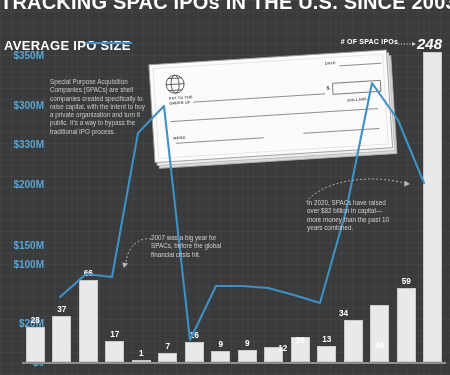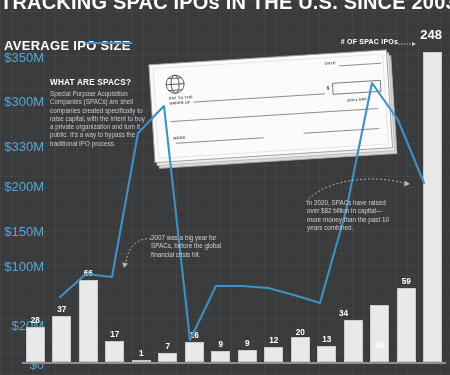--- a/index.html
+++ b/index.html
@@ -47,29 +47,29 @@
   }
   .legend-right {
     position:absolute; top:38px; right:52px;
     font-size:7px; font-weight:bold; letter-spacing:0.2px; color:#ffffff;
     white-space:nowrap;
   }
   .legend-dots {
     position:absolute; top:41px; right:33px; width:19px; height:6px;
   }
   .legend-248 {
-    position:absolute; top:27px; right:8px;
-    font-size:13px; font-weight:bold; color:#ffffff;
+    position:absolute; top:35px; right:8px;
+    font-size:15px; font-weight:bold; color:#ffffff;font-style:italic;
   }
 
   
   .yaxis { position:absolute; left:0; top:0; width:48px; height:375px; }
   .ytick {
     position:absolute; right:4px;
-    font-size:13px; font-weight:normal; color:#57a6d6;
+    font-size:10px; font-weight:bold; color:#57a6d6;
     white-space:nowrap;
   }
   .baseline {
     position:absolute; left:22px; top:362px; width:424px; height:1.5px;
     background:#8f8f8f;
   }
 
   .bar {
     position:absolute; bottom:0;
     background:#e9e9e9;
@@ -124,24 +124,24 @@
 
   <div class="legend-right"># OF SPAC IPOs</div>
   <svg class="legend-dots" viewBox="0 0 19 6">
     <line x1="0" y1="3" x2="14" y2="3" stroke="#d0d0d0" stroke-width="0.9" stroke-dasharray="1.4 1.4"></line>
     <polygon points="14,0.9 18,3 14,5.1" fill="#d0d0d0"></polygon>
   </svg>
   <div class="legend-248">248</div>
 
   <div class="yaxis">
     <div class="ytick" style="top:50px">$350M</div>
-    <div class="ytick" style="top:94px">$300M</div>
+    <div class="ytick" style="top:100px">$300M</div>
     <div class="ytick" style="top:139px">$330M</div>
     <div class="ytick" style="top:179px">$200M</div>
-    <div class="ytick" style="top:224px">$150M</div>
+    <div class="ytick" style="top:240px">$150M</div>
     <div class="ytick" style="top:259px">$100M</div>
     <div class="ytick" style="top:318px">$20M</div>
     <div class="ytick" style="top:357px">$0</div>
   </div>
 
   <div id="bars">
       <div class="bar" style="left: 25.71px; width: 19.08px; height: 35px; bottom: 13px;"></div>
       <div class="barlabel" style="left: 21.71px; width: 27.08px; top: 316px;">28</div>
       <div class="bar" style="left: 52.21px; width: 19.08px; height: 46.25px; bottom: 13px;"></div>
       <div class="barlabel" style="left: 48.21px; width: 27.08px; top: 304.75px;">37</div>
@@ -153,23 +153,23 @@
       <div class="barlabel" style="left: 127.71px; width: 27.08px; top: 349px;">1</div>
       <div class="bar" style="left: 158.21px; width: 19.08px; height: 8.75px; bottom: 13px;"></div>
       <div class="barlabel" style="left: 154.21px; width: 27.08px; top: 342.25px;">7</div>
       <div class="bar" style="left: 184.71px; width: 19.08px; height: 20px; bottom: 13px;"></div>
       <div class="barlabel" style="left: 180.71px; width: 27.08px; top: 331px;">16</div>
       <div class="bar" style="left: 211.21px; width: 19.08px; height: 11.25px; bottom: 13px;"></div>
       <div class="barlabel" style="left: 207.21px; width: 27.08px; top: 339.75px;">9</div>
       <div class="bar" style="left: 237.71px; width: 19.08px; height: 12.5px; bottom: 13px;"></div>
       <div class="barlabel" style="left: 233.71px; width: 27.08px; top: 338.5px;">9</div>
       <div class="bar" style="left: 264.21px; width: 19.08px; height: 15px; bottom: 13px;"></div>
-      <div class="barlabel" style="left: 260.21px; width: 27.08px; top: 336px;">12</div>
+      <div class="barlabel" style="left: 260.21px; width: 27.08px; top: 344px; text-align: right;">12</div>
       <div class="bar" style="left: 290.71px; width: 19.08px; height: 25px; bottom: 13px;"></div>
-      <div class="barlabel" style="left: 286.71px; width: 27.08px; top: 328px;">20</div>
+      <div class="barlabel" style="left: 286.71px; width: 27.08px; top: 336px;">20</div>
       <div class="bar" style="left: 317.21px; width: 19.08px; height: 16.25px; bottom: 13px;"></div>
       <div class="barlabel" style="left: 313.21px; width: 27.08px; top: 334.75px;">13</div>
       <div class="bar" style="left: 343.71px; width: 19.08px; height: 42.5px; bottom: 13px;"></div>
       <div class="barlabel" style="left: 330px; width: 27.08px; top: 308.5px;">34</div>
       <div class="bar" style="left: 370.21px; width: 19.08px; height: 57.5px; bottom: 13px;"></div>
       <div class="barlabel" style="left: 366.21px; width: 27.08px; top: 293.5px; margin-top: 47px;">46</div>
       <div class="bar" style="left: 396.71px; width: 19.08px; height: 73.75px; bottom: 13px;"></div>
       <div class="barlabel" style="left: 392.71px; width: 27.08px; top: 277.25px;">59</div>
       <div class="bar" style="left: 423.21px; width: 19.08px; height: 310px; bottom: 13px;"></div>
     </div>
@@ -201,21 +201,20 @@
     </svg>
     <div class="chq-text" style="left:176px;top:8px;">DATE</div>
     <div class="chq-text" style="left:176px;top:31px;font-size:5px;">$</div>
     <div class="chq-text" style="left:18px;top:33px;">PAY TO THE</div>
     <div class="chq-text" style="left:18px;top:38px;">ORDER OF</div>
     <div class="chq-text" style="left:196px;top:46px;">DOLLARS</div>
     <div class="chq-text" style="left:20px;top:73px;">MEMO</div>
   </div>
 
   <div class="infobox" style="left:50px;top:78px;width:98px;z-index:5;">
-    <div class="info-head">WHAT ARE SPACS?</div>
     <div class="info-body">Special Purpose Acquisition Companies (SPACs) are shell companies created specifically to raise capital, with the intent to buy a private organization and turn it public. It’s a way to bypass the traditional IPO process.</div>
   </div>
 
   <div class="note" style="left:151px;top:234px;width:76px;z-index:5;">2007 was a big year for SPACs, before the global financial crisis hit.</div>
   <svg style="position:absolute;left:115px;top:235px;width:40px;height:34px;z-index:5;" viewBox="0 0 40 34">
     <path d="M36 4 C24 2 12 12 11 28" fill="none" stroke="#b9b9b9" stroke-width="0.9" stroke-dasharray="2 2"></path>
     <polygon points="9,33 7.3,27.6 13,28.4" fill="#b9b9b9"></polygon>
   </svg>
 
   <div class="note" style="left:307px;top:199px;width:84px;z-index:5;">In 2020, SPACs have raised over $82 billion in capital—more money than the past 10 years combined.</div>

